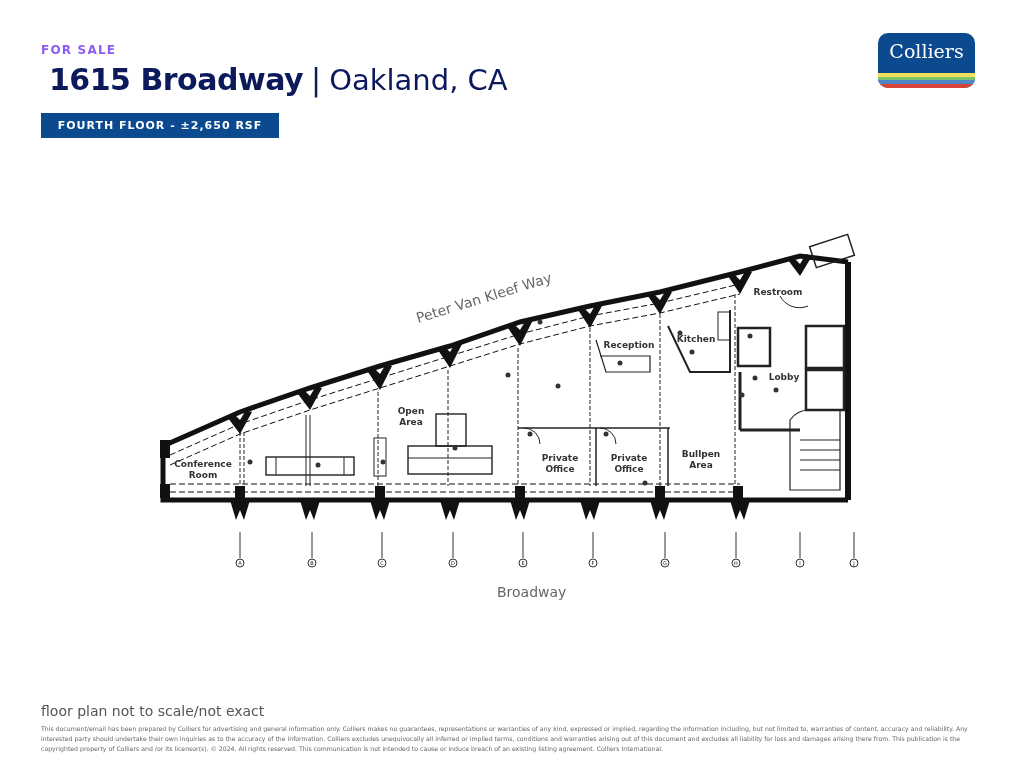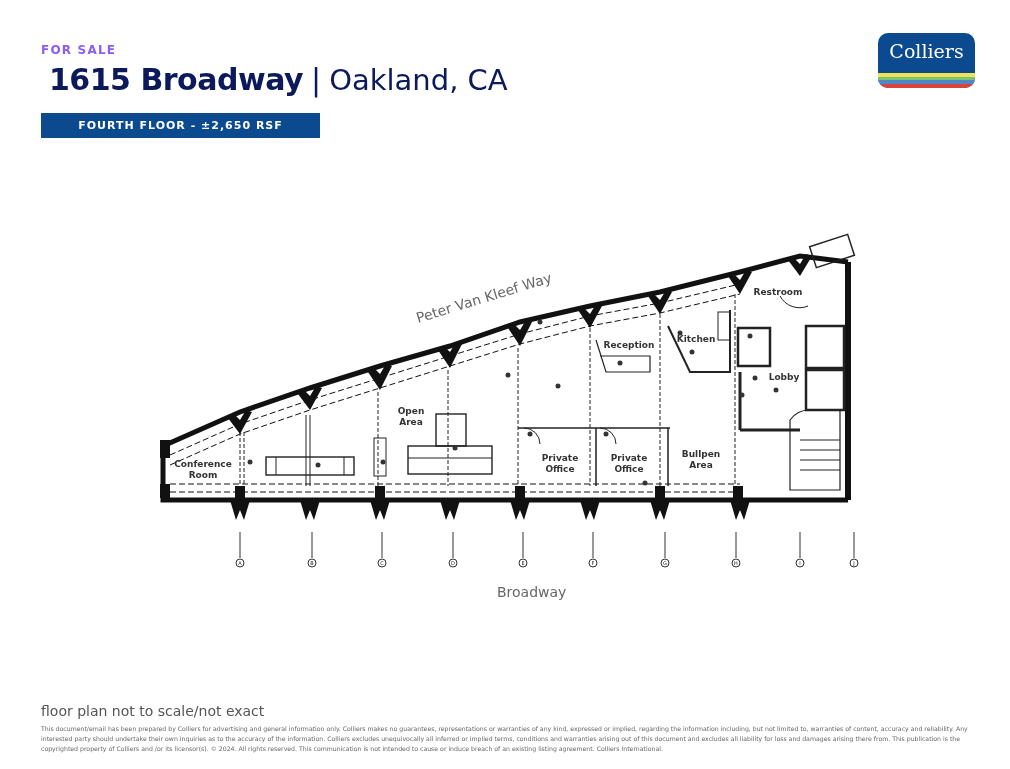--- a/index.html
+++ b/index.html
@@ -2,21 +2,21 @@
 <html><head>
 <meta charset="utf-8">
 <style>
   html, body { margin: 0; padding: 0; background: #ffffff; }
   body { width: 1010px; height: 769px; position: relative; overflow: hidden; font-family: "DejaVu Sans", sans-serif; }
   .for-sale { position: absolute; left: 41px; top: 43px; font-size: 12px; font-weight: bold; letter-spacing: 1.2px; color: #8b5cf6; }
   .title { position: absolute; left: 40px; top: 62px; font-size: 30px; color: #0c1a5c; white-space: nowrap; margin-left: 9px; }
   .title .addr { font-weight: bold; letter-spacing: -0.5px; }
   .title .sep { font-weight: normal; margin: 0 8px; color: #0c1a5c; }
   .title .city { font-weight: normal; font-size: 29px; }
-  .floor-badge { position: absolute; left: 41px; top: 113px; width: 279px; height: 25px; background: #0b4a8f; color: #fff; font-size: 11px; font-weight: bold; letter-spacing: 1px; line-height: 25px; text-align: center; }
+  .floor-badge { position: absolute; left: 41px; top: 113px; width: 238px; height: 25px; background: #0b4a8f; color: #fff; font-size: 11px; font-weight: bold; letter-spacing: 1px; line-height: 25px; text-align: center; }
   .logo { position: absolute; left: 878px; top: 33px; width: 97px; height: 55px; border-radius: 10px; overflow: hidden; background: #0b4a8f; }
   .logo .word { position: absolute; left: 0; right: 0; top: 7px; text-align: center; color: #fff; font-family: "DejaVu Serif", serif; font-size: 19px; }
   .logo .band1 { position: absolute; left: 0; right: 0; top: 40px; height: 4px; background: #f0e15a; }
   .logo .band2 { position: absolute; left: 0; right: 0; top: 44px; height: 3px; background: #7ec46a; }
   .logo .band3 { position: absolute; left: 0; right: 0; top: 47px; height: 4px; background: #4f86c6; }
   .logo .band4 { position: absolute; left: 0; right: 0; top: 51px; height: 4px; background: #d9443a; }
   .plan { position: absolute; left: 0; top: 0; }
   .room-label { font-family: "DejaVu Sans", sans-serif; font-size: 9px; font-weight: bold; fill: #333; }
   .street { font-family: "DejaVu Sans", sans-serif; font-size: 14px; fill: #666; }
   .grid-tag { font-family: "DejaVu Sans", sans-serif; font-size: 5px; fill: #222; }

